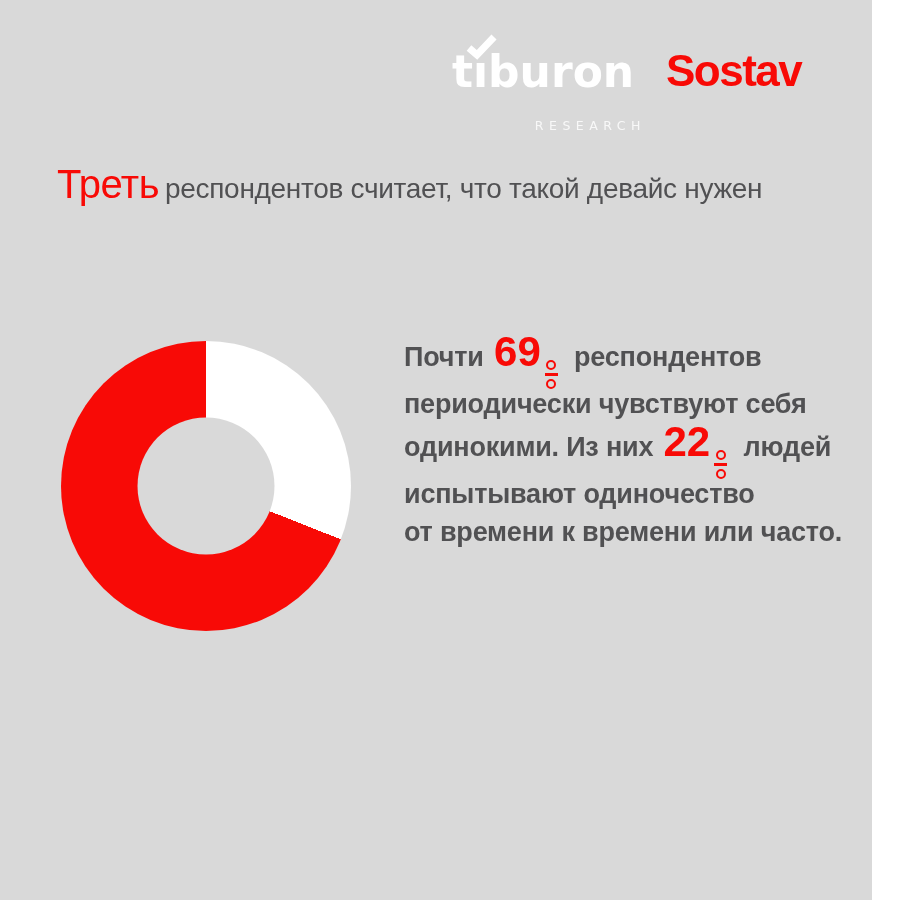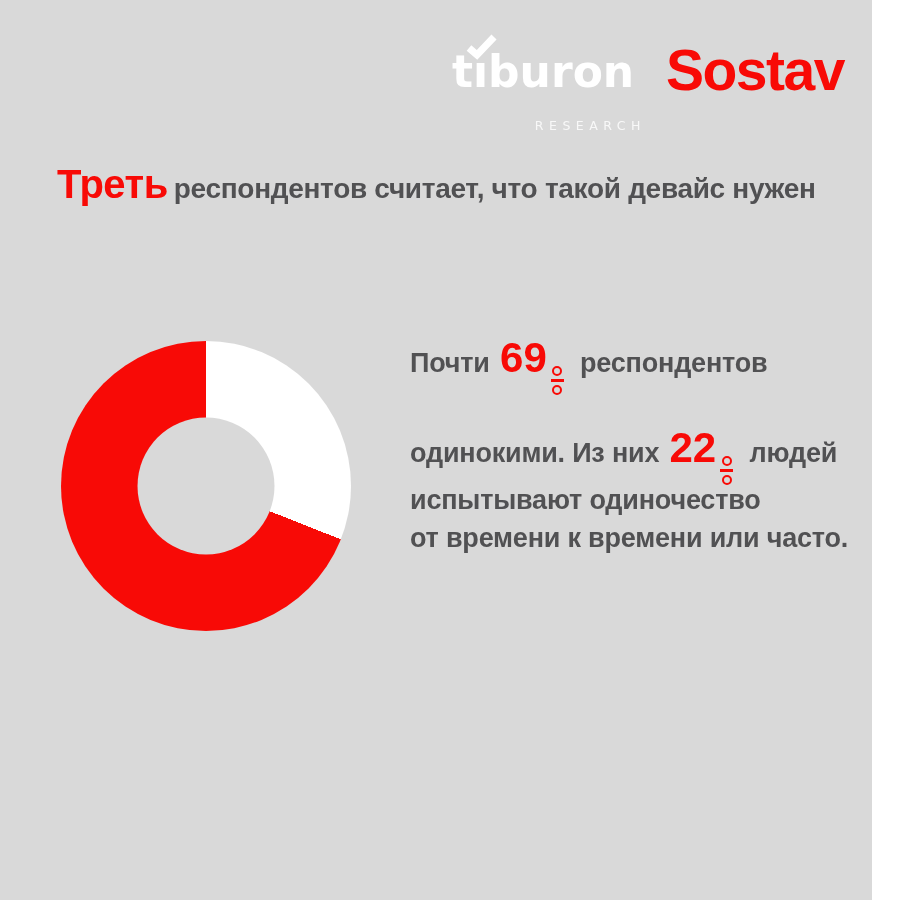--- a/index.html
+++ b/index.html
@@ -31,28 +31,28 @@
   }
   .tib-sub {
     position:absolute; right:2px; top:68px;
     font-family:"DejaVu Sans", sans-serif;
     font-size:12.5px; font-weight:400; letter-spacing:5.5px;
     color:rgba(255,255,255,0.82); white-space:nowrap;
   }
   .logo-sostav {
     position:absolute; left:666px; top:42px;
     font-family:"Liberation Sans", sans-serif;
-    font-weight:700; font-size:57px; line-height:57px;
+    font-weight:700; font-size:44px; line-height:57px;
     color:var(--red); letter-spacing:-1.5px;
   }
 
   
   .headline {
     position:absolute; left:57px; top:165px; width:805px;
-    font-size:28px; line-height:38px; font-weight:700;
+    font-size:28px; line-height:38px; font-weight:400;
     color:var(--text); letter-spacing:-0.3px;
   }
   .hl-red {
     font-size:40px; line-height:38px; color:var(--red);
     margin-right:6px; letter-spacing:-0.5px;
   }
 
   
   .donut {
     position:absolute; left:61px; top:341px;
@@ -65,21 +65,21 @@
     transform:translate(-50%,-50%);
     background:var(--bg);
   }
 
   
   .stats {
     position:absolute; left:400px; top:329px; width:480px;
     font-size:27px; line-height:38px; font-weight:700;
     color:var(--text); letter-spacing:-0.2px;
   }
-  .stats p { margin:10px; }
+  .stats p { margin:4px; }
   .stats p + p { margin-top:29px; }
   .stat-num {
     font-size:42px; line-height:38px; color:var(--red);
     margin-left:3px; letter-spacing:0;
   }
   .pct {
     display:inline-flex; flex-direction:column; align-items:center;
     gap:3px; margin:0 9px 0 4px; transform:translateY(4px);
   }
   .pct .ring {
@@ -110,21 +110,21 @@
 
   <div class="donut" style="background: conic-gradient(rgb(255, 255, 255) 0%, rgb(255, 255, 255) 31%, rgb(248, 10, 6) 31%, rgb(248, 10, 6) 100%);">
     <div class="donut-hole"></div>
   </div>
 
   <div class="stats">
     <p><span>Почти </span><span class="stat-num">69</span><span class="pct">
           <i class="ring"></i>
           <i class="bar"></i>
           <i class="ring"></i>
-        </span><span> респондентов</span><br><br><span>одинокими. Из них </span><span class="stat-num">22</span><span class="pct">
+        </span><span> респондентов</span><br><span>периодически чувствуют себя</span><br><span>одинокими. Из них </span><span class="stat-num">22</span><span class="pct">
           <i class="ring"></i>
           <i class="bar"></i>
           <i class="ring"></i>
         </span><span> людей</span><br><span>испытывают одиночество</span><br><span>от времени к времени или часто.</span></p>
 
   </div>
 
 </div>
 
 </body></html>

